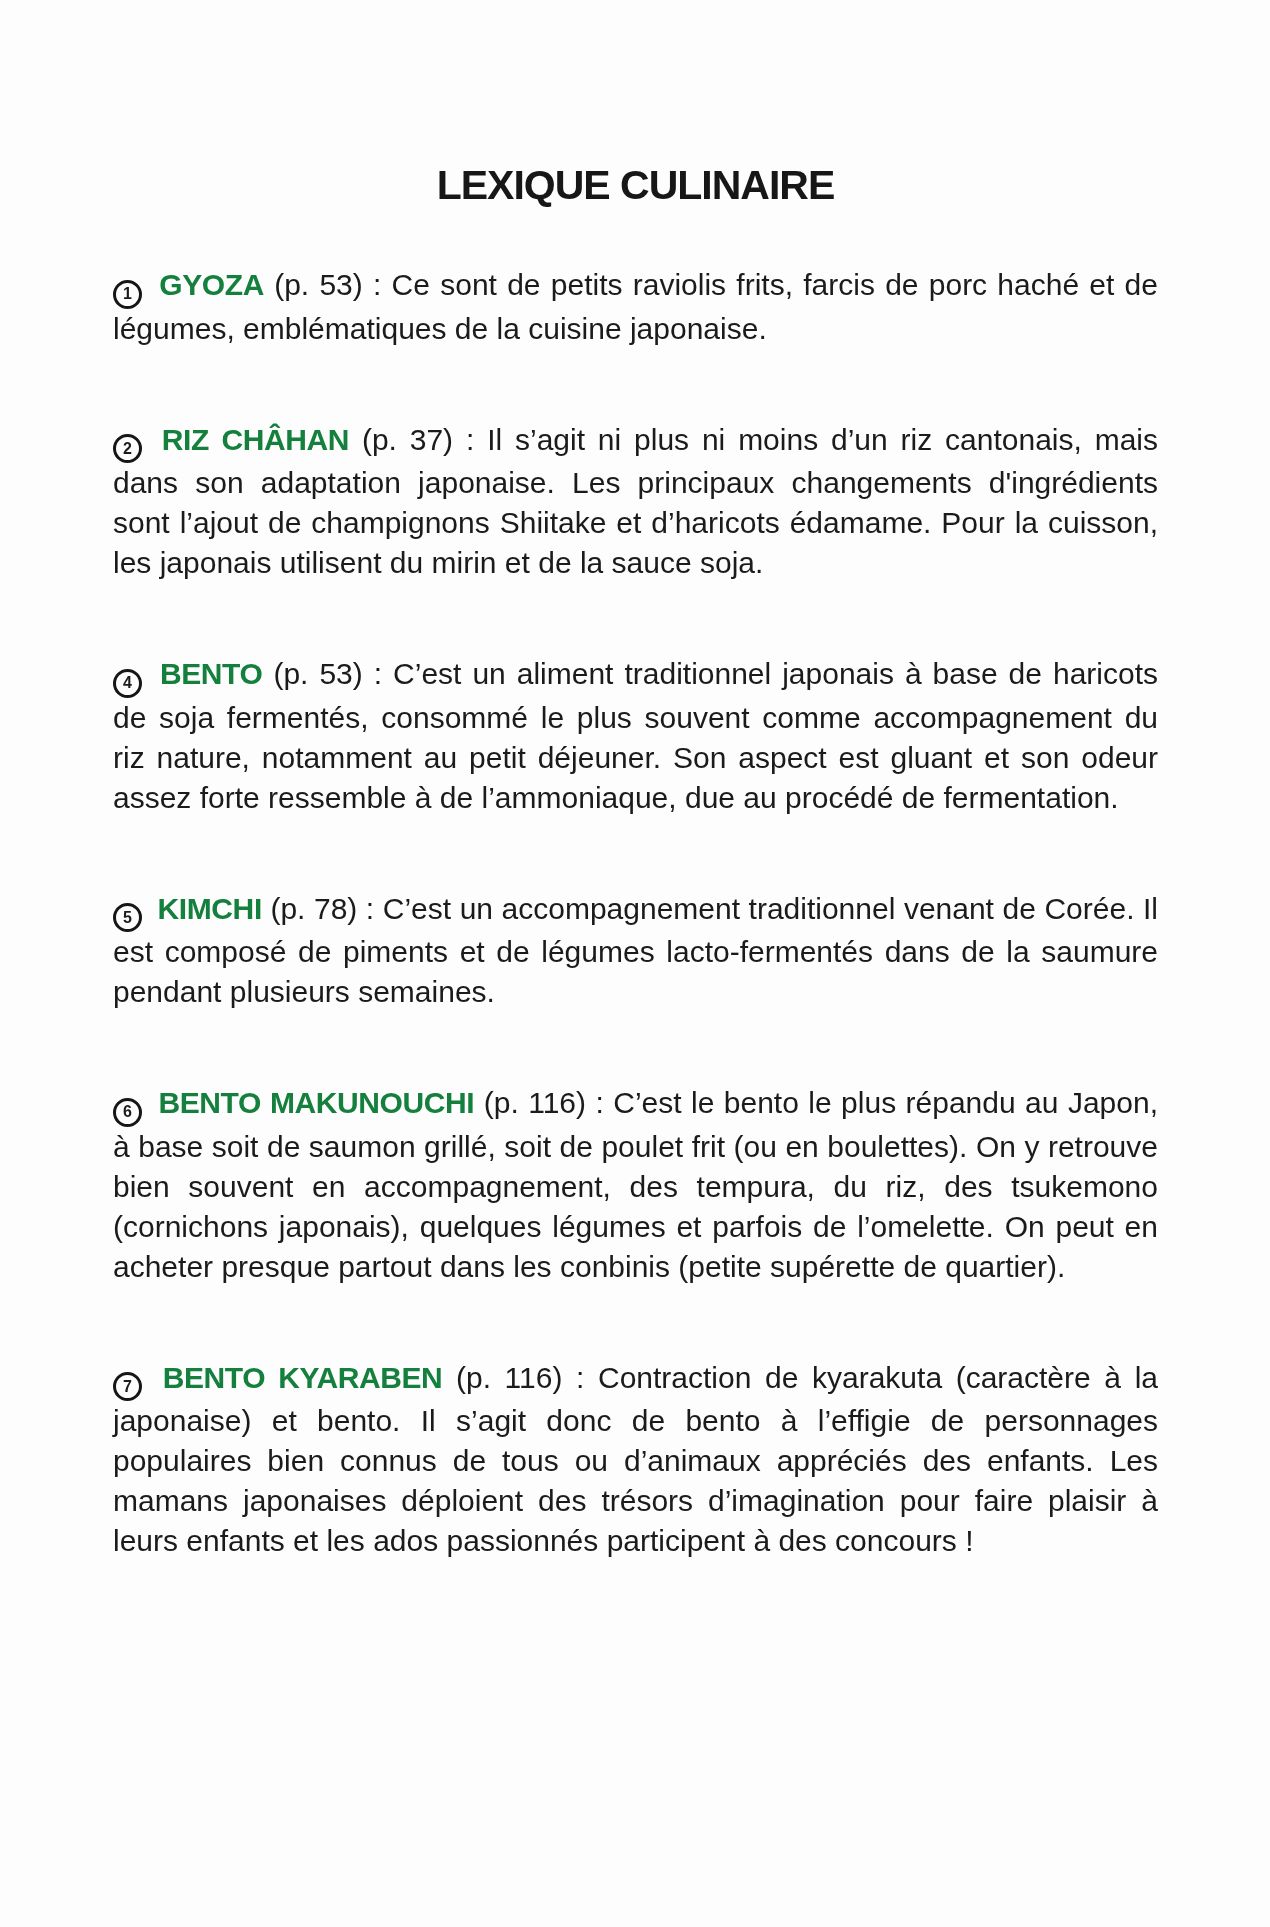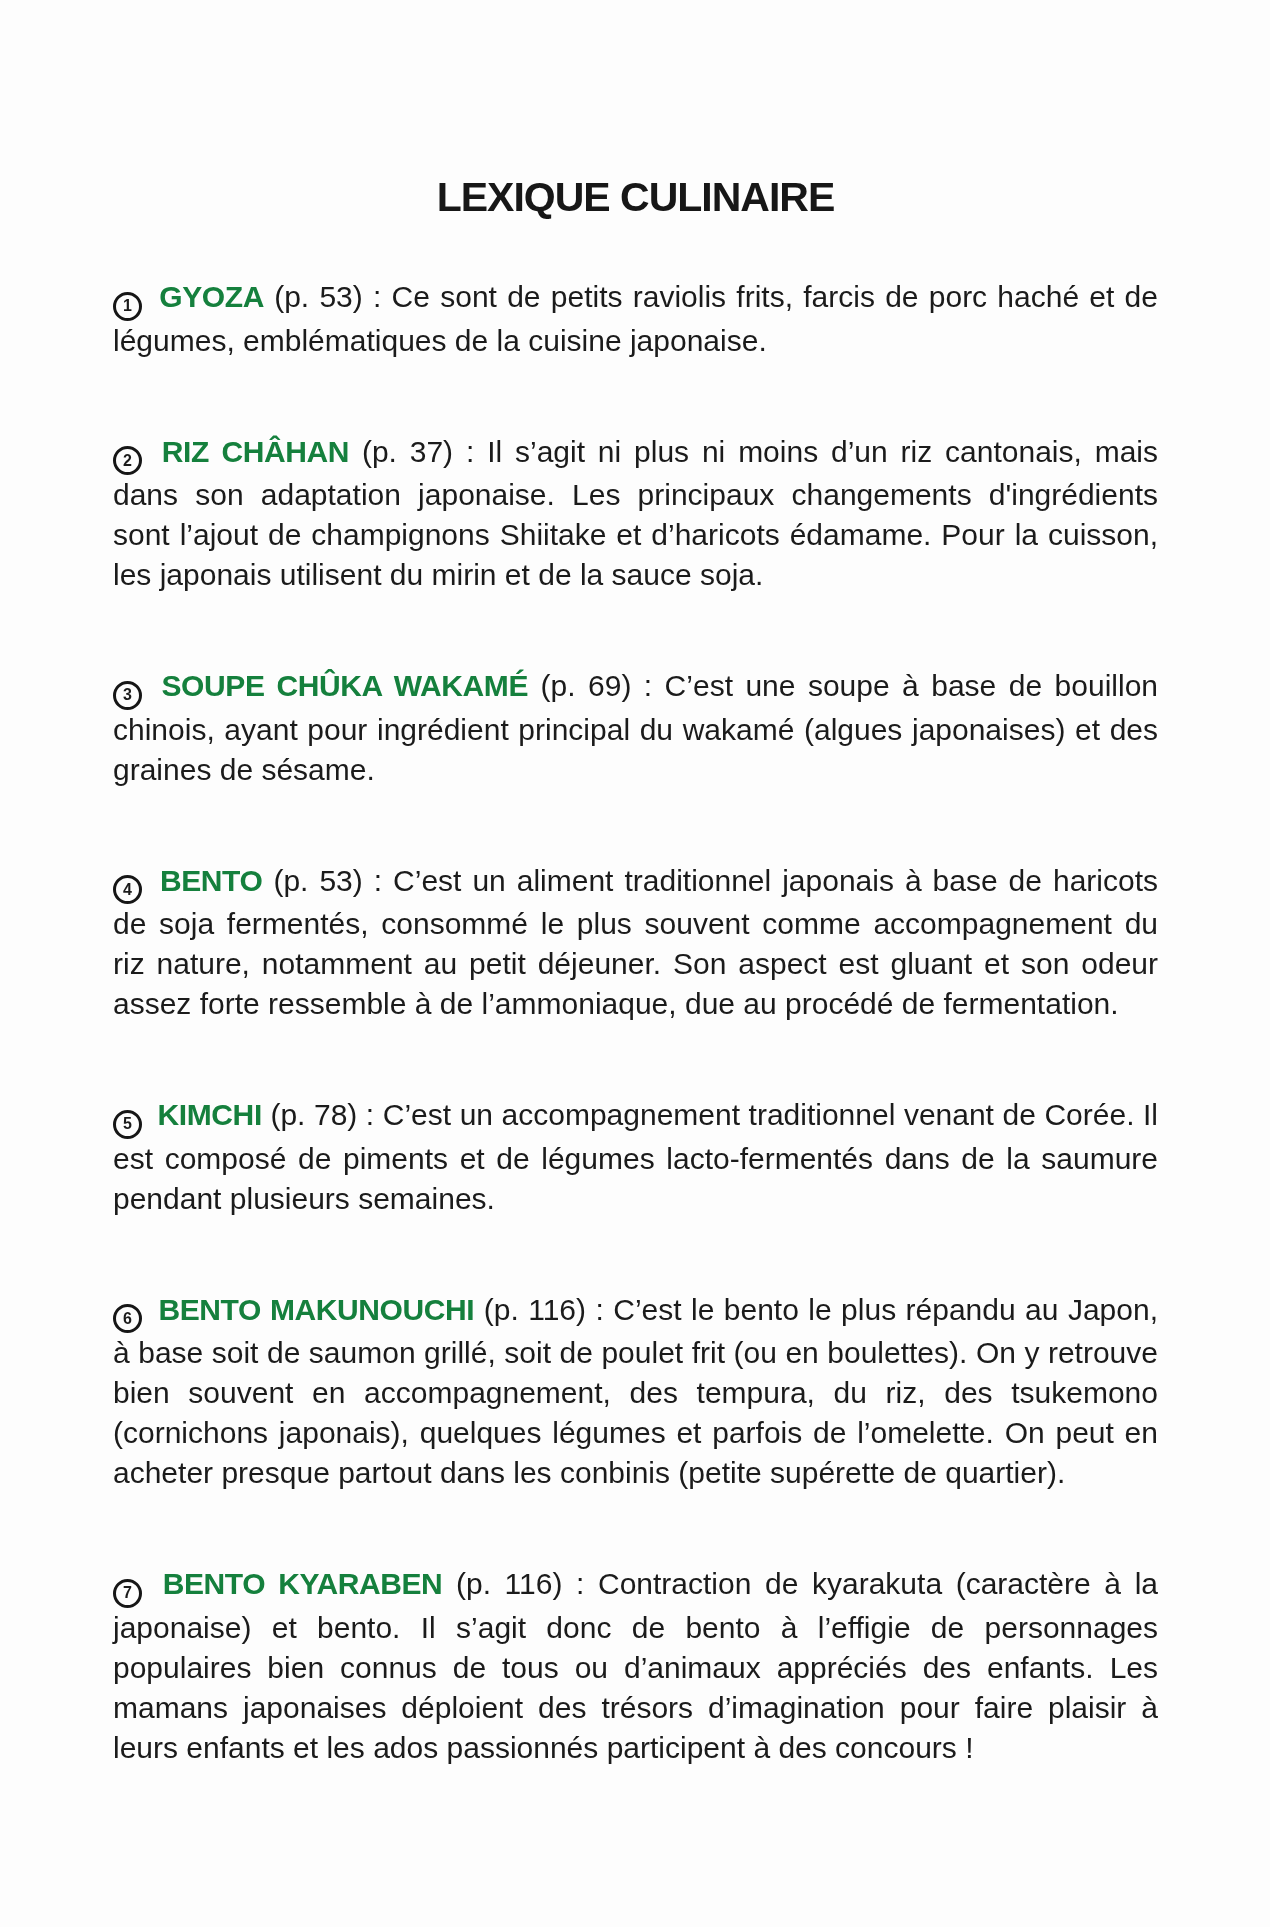--- a/index.html
+++ b/index.html
@@ -15,21 +15,21 @@
     font-family: "Liberation Sans", sans-serif;
     overflow: hidden;
   }
   .page {
     box-sizing: border-box;
     width: 1270px;
     height: 1927px;
     padding: 160px 112px 0 113px;
   }
   .title {
-    margin: 16px 0 58px 0;
+    margin: 4px 0 58px 0;
     text-align: center;
     font-size: 41px;
     line-height: 1.05;
     font-weight: 700;
     letter-spacing: -1px;
     color: #171717;
   }
   .entry {
     margin: 0 0 71px 0;
     font-size: 30px;
@@ -74,25 +74,20 @@
     <span class="term">GYOZA</span>
     <span class="body">(p. 53) : Ce sont de petits raviolis frits, farcis de porc haché et de légumes, emblématiques de la cuisine japonaise.</span>
   </p>
 
   <p class="entry">
     <span class="num">2</span>
     <span class="term">RIZ CHÂHAN</span>
     <span class="body">(p. 37) : Il s’agit ni plus ni moins d’un riz cantonais, mais dans son adaptation japonaise. Les principaux changements d'ingrédients sont l’ajout de champignons Shiitake et d’haricots édamame. Pour la cuisson, les japonais utilisent du mirin et de la sauce soja.</span>
   </p>
 
-  <p class="entry">
-    <span class="num">3</span>
-    <span class="term">SOUPE CHÛKA WAKAMÉ</span>
-    <span class="body">(p. 69) : C’est une soupe à base de bouillon chinois, ayant pour ingrédient principal du wakamé (algues japonaises) et des graines de sésame.</span>
-  </p>
 
   <p class="entry">
     <span class="num">4</span>
     <span class="term">BENTO</span>
     <span class="body">(p. 53) : C’est un aliment traditionnel japonais à base de haricots de soja fermentés, consommé le plus souvent comme accompagnement du riz nature, notamment au petit déjeuner. Son aspect est gluant et son odeur assez forte ressemble à de l’ammoniaque, due au procédé de fermentation.</span>
   </p>
 
   <p class="entry">
     <span class="num">5</span>
     <span class="term">KIMCHI</span>

